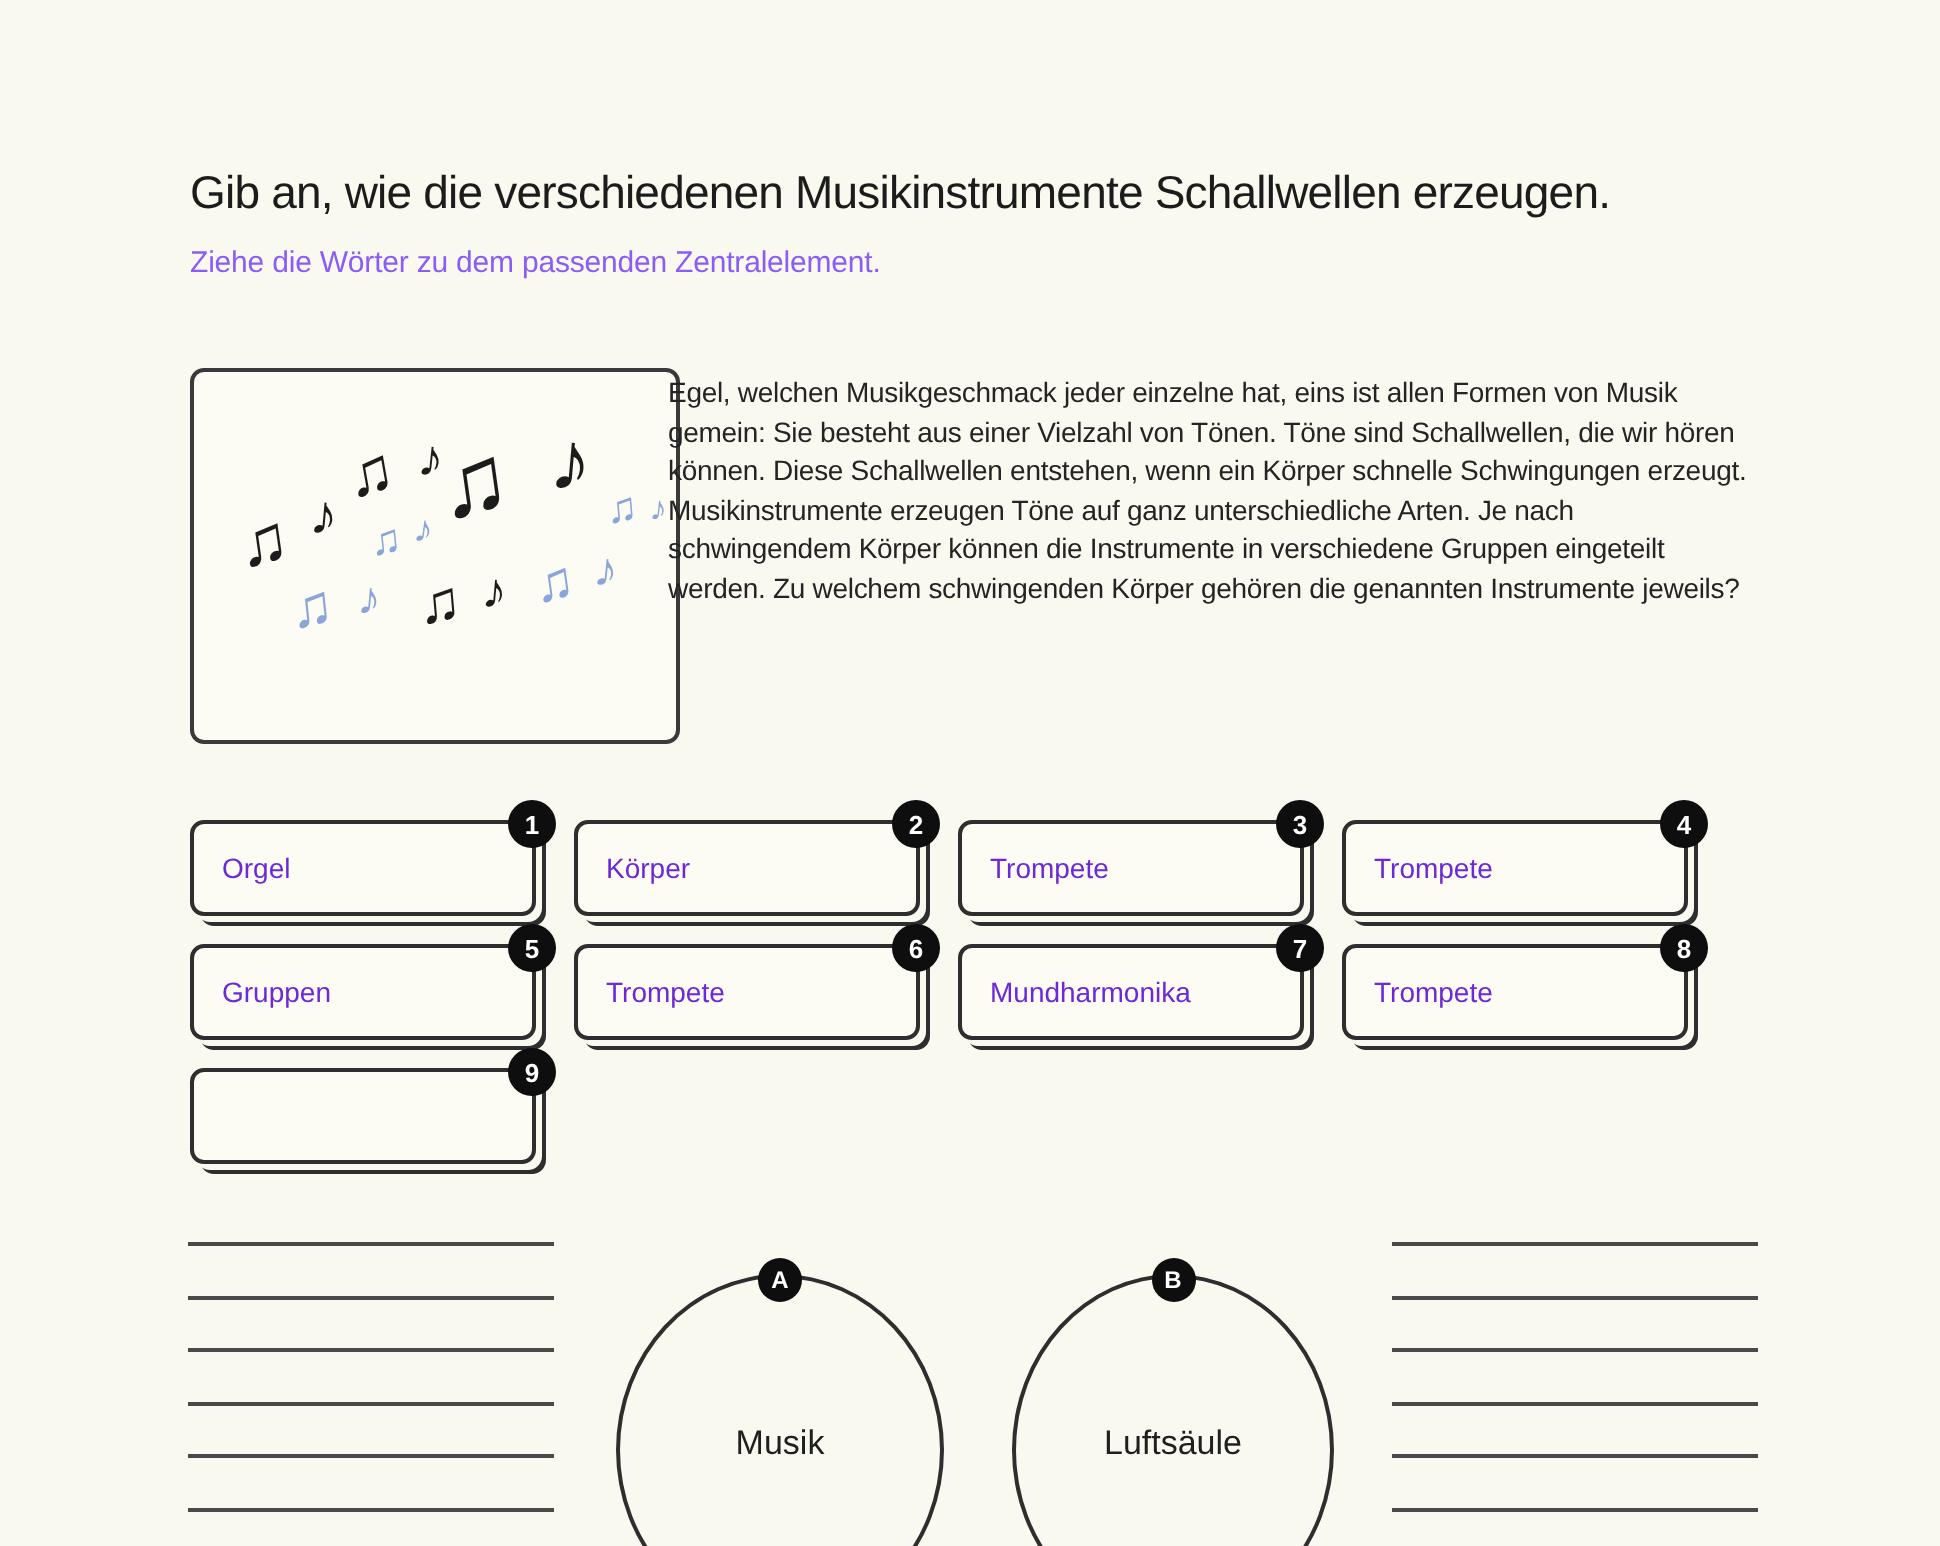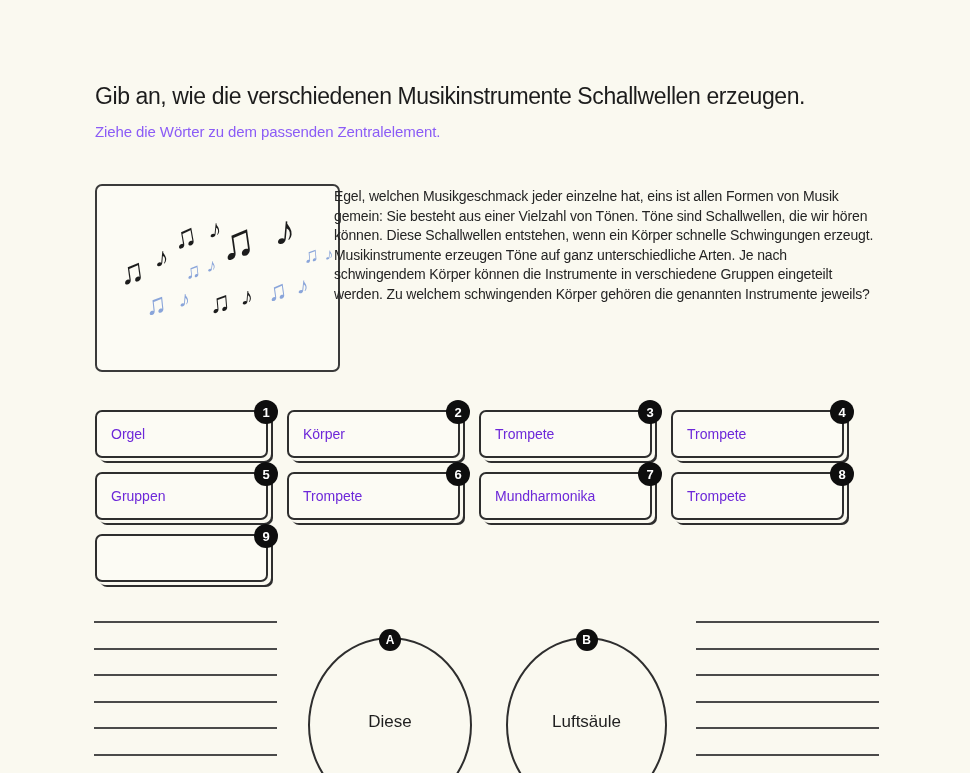--- a/index.html
+++ b/index.html
@@ -185,19 +185,19 @@
     <div class="rule-line"></div>
     <div class="rule-line"></div>
     <div class="rule-line"></div>
     <div class="rule-line"></div>
     <div class="rule-line"></div>
     <div class="rule-line"></div>
   </div>
 
 <div class="target-circle circle-a">
   <span class="letter-badge">A</span>
-  <span class="target-label">Diese</span>
+  <span class="target-label">Musik</span>
 </div>
 
 <div class="target-circle circle-b">
   <span class="letter-badge">B</span>
   <span class="target-label">Luftsäule</span>
 </div>
 
 </body></html>

